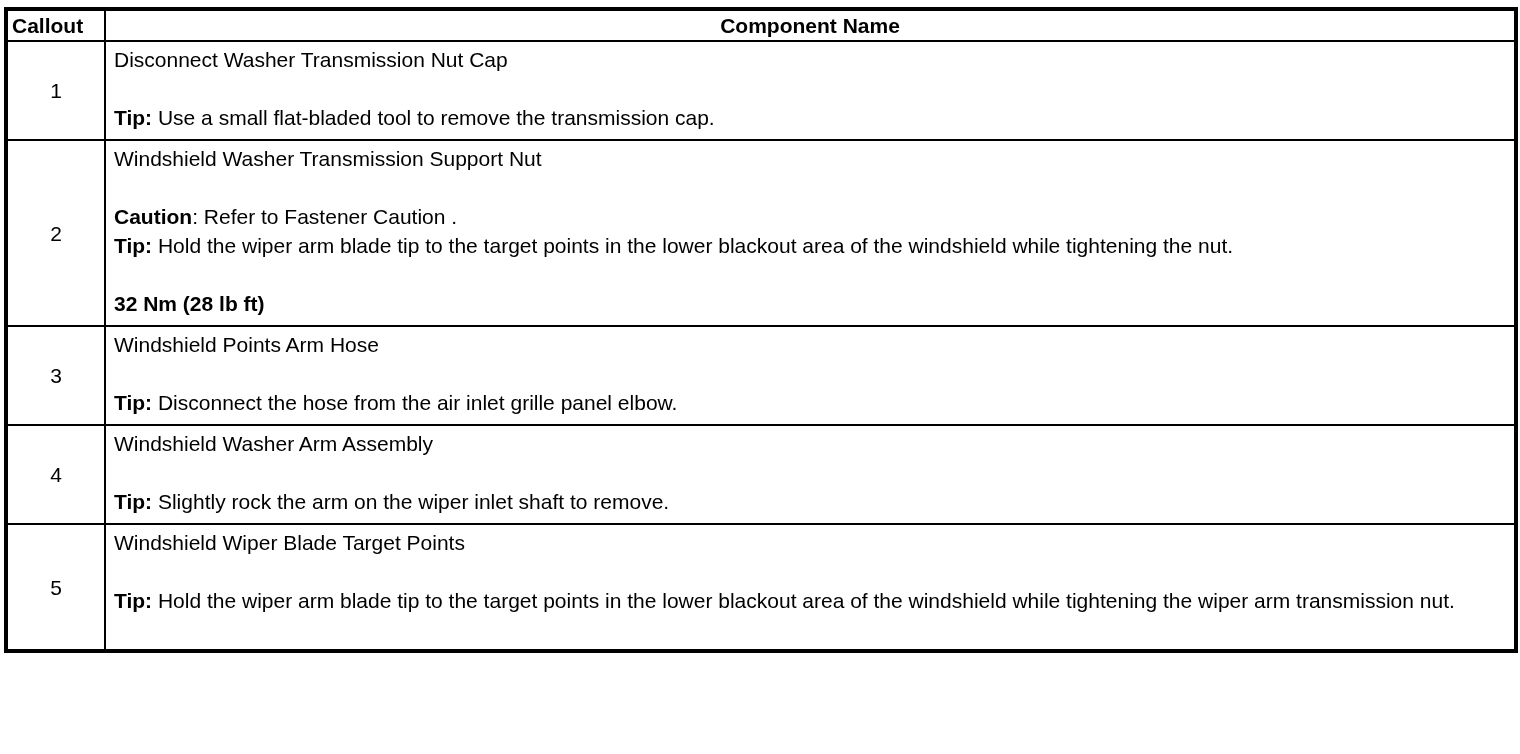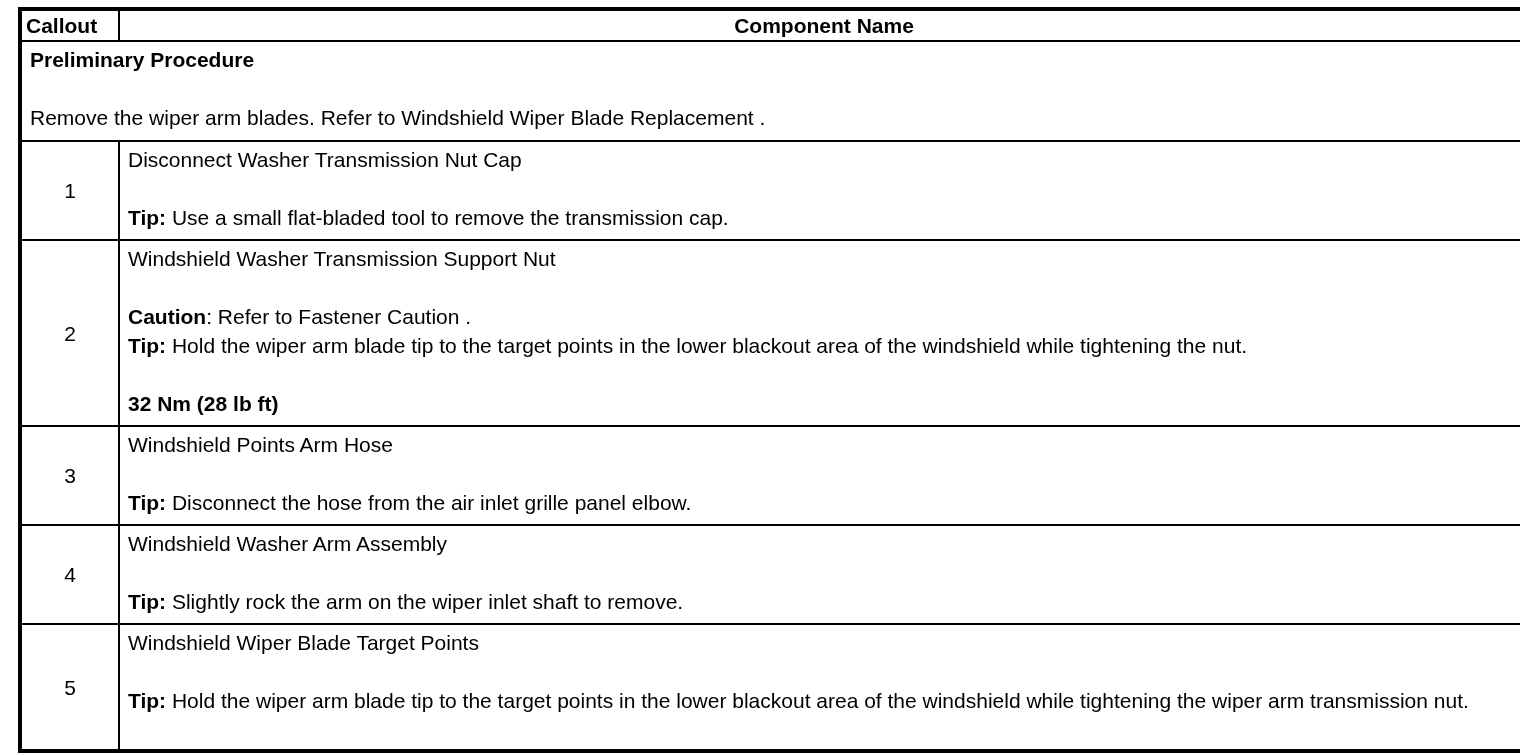--- a/index.html
+++ b/index.html
@@ -6,21 +6,21 @@
   html, body {
     margin: 0;
     padding: 0;
     background: #ffffff;
     color: #000000;
     font-family: "Liberation Sans", "DejaVu Sans", sans-serif;
   }
   .doc {
     width: 1204px;
     height: 754px;
-    padding: 7px 2px 2px 18px;
+    padding: 7px 2px 2px 4px;
     background: #ffffff;
   }
   table.callout-table {
     border-collapse: collapse;
     table-layout: fixed;
     width: 1514px;
     border: 4px solid #000000;
   }
   col.col-callout { width: 99px; }
   th, td {
@@ -66,26 +66,20 @@
       <col class="col-callout">
       <col class="col-name">
     </colgroup>
     <thead>
       <tr>
         <th class="callout-h">Callout</th>
         <th class="name-h">Component Name</th>
       </tr>
     </thead>
     <tbody>
-      <tr class="row-prelim">
-        <td class="prelim-cell" colspan="2">
-          <div class="line bold">Preliminary Procedure</div>
-          <div class="line gap-above">Remove the wiper arm blades. Refer to Windshield Wiper Blade Replacement .</div>
-        </td>
-      </tr>
 
       <tr class="row-std">
         <td class="callout-cell">1</td>
         <td class="name-cell">
           <div class="line">Disconnect Washer Transmission Nut Cap</div>
           <div class="line gap-above"><span class="bold">Tip:</span><span> Use a small flat-bladed tool to remove the transmission cap.</span></div>
         </td>
       </tr>
 
       <tr class="row-tall">

